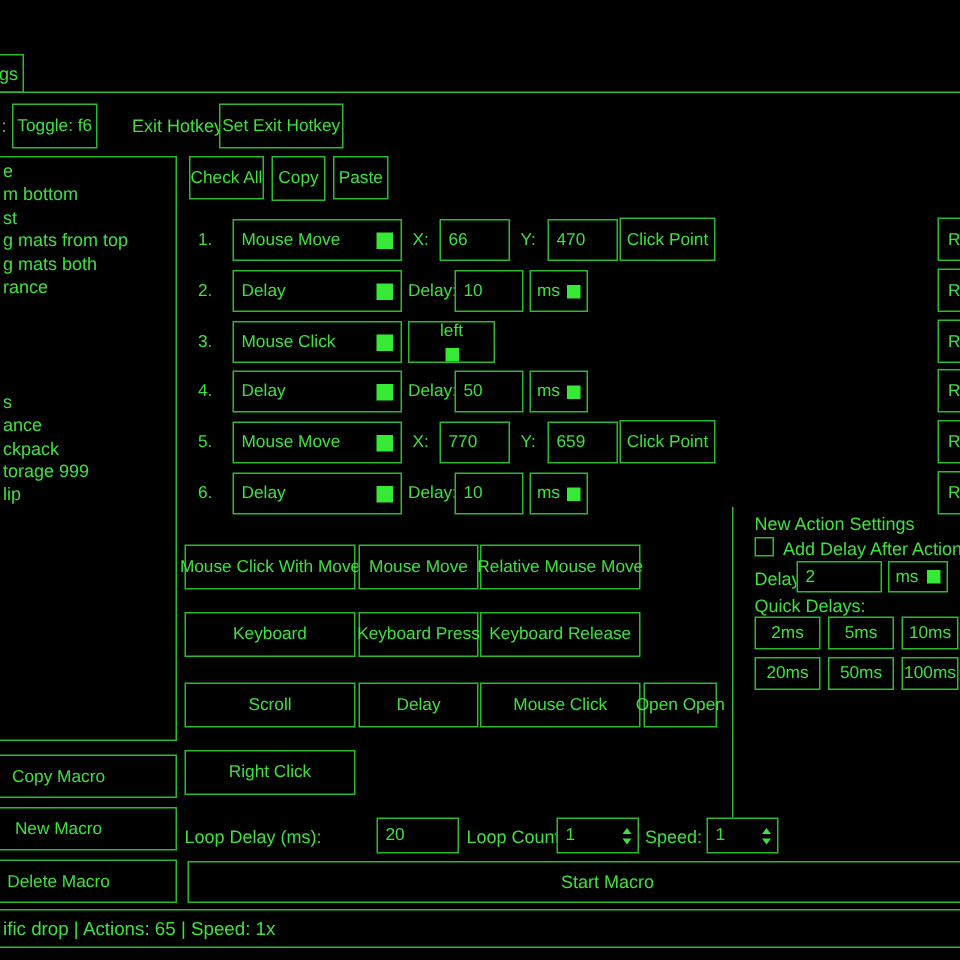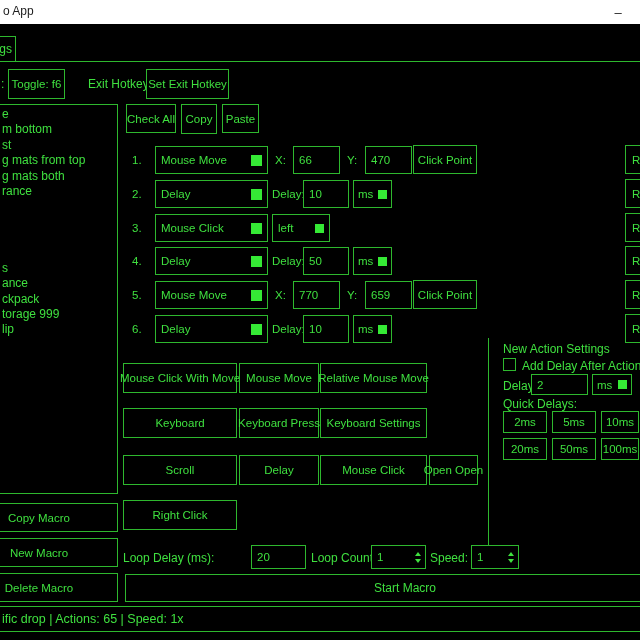--- a/index.html
+++ b/index.html
@@ -54,43 +54,39 @@
   .row .num{position:absolute;left:6px;top:0;height:28px;line-height:28px;font-size:11.5px;color:var(--text);}
   .row .type-dd{left:29px;top:0;width:113px;height:28px;}
   .row .xl{left:149px;top:0;height:28px;line-height:28px;}
   .row .xi{left:167px;top:0;width:47px;height:28px;}
   .row .yl{left:221px;top:0;height:28px;line-height:28px;}
   .row .yi{left:239px;top:0;width:47px;height:28px;}
   .row .cp{left:287px;top:-1px;width:64px;height:29px;}
   .row .dl{left:146px;top:0;height:28px;line-height:28px;}
   .row .di{left:177px;top:0;width:46px;height:28px;}
   .row .msdd{left:227px;top:0;width:39px;height:28px;padding:0 4px;}
-  .row .pdd{left:146px;top:0;width:58px;height:28px;}
+  .row .pdd{left:146px;top:0;width:58px;height:28px;flex-direction:column;}
   .rm-btn{left:625px;width:50px;height:29px;justify-content:flex-start;padding-left:6px;}
   
   .statusbar{position:absolute;left:-40px;top:606px;width:720px;height:26px;border:1px solid var(--accent);box-sizing:border-box;background:#000;}
   .status-text{position:absolute;left:41px;top:5px;font-size:12.5px;color:var(--text);white-space:nowrap;}
   
   .divider{position:absolute;left:488px;top:338px;width:1px;height:207px;background:var(--accent);}
   .checkbox{position:absolute;box-sizing:border-box;border:1px solid var(--accent);background:#000;width:13px;height:13px;}
   
   .spinner{justify-content:space-between;padding:0 4px 0 5px;}
   .spin-arrows{display:flex;flex-direction:column;align-items:center;gap:3px;}
   .tri-up{width:0;height:0;border-left:3px solid transparent;border-right:3px solid transparent;border-bottom:4px solid var(--text);}
   .tri-down{width:0;height:0;border-left:3px solid transparent;border-right:3px solid transparent;border-top:4px solid var(--text);}
 </style>
 </head>
 <body>
 
 <div id="app">
 
-  <div class="titlebar">
-    <span class="title-text">o App</span>
-    <span class="min-btn">–</span>
-  </div>
 
   <div class="tab">
     <span class="tab-label">gs</span>
   </div>
   <div class="tab-line"></div>
 
   <span class="hk-colon">:</span>
   <div class="btn" style="left:8px;top:69px;width:57px;height:30px;">Toggle: f6</div>
   <span class="lbl" style="left:88px;top:77px;font-size:12px;">Exit Hotkey:</span>
   <div class="btn" style="left:146px;top:69px;width:83px;height:30px;">Set Exit Hotkey</div>
@@ -208,21 +204,21 @@
     </div>
   </div>
   <div class="btn rm-btn" style="top:314px;">R</div>
 
   <div class="btn" style="left:123px;top:363px;width:114px;height:30px;">Mouse Click With Move</div>
   <div class="btn" style="left:239px;top:363px;width:80px;height:30px;">Mouse Move</div>
   <div class="btn" style="left:123px;top:408px;width:114px;height:30px;">Keyboard</div>
 
   <div class="btn" style="left:320px;top:363px;width:107px;height:30px;">Relative Mouse Move</div>
   <div class="btn" style="left:239px;top:408px;width:80px;height:30px;">Keyboard Press</div>
-  <div class="btn" style="left:320px;top:408px;width:107px;height:30px;">Keyboard Settings</div>
+  <div class="btn" style="left:320px;top:408px;width:107px;height:30px;">Keyboard Release</div>
 
   <div class="btn" style="left:123px;top:455px;width:114px;height:30px;">Scroll</div>
   <div class="btn" style="left:239px;top:455px;width:80px;height:30px;">Delay</div>
   <div class="btn" style="left:320px;top:455px;width:107px;height:30px;">Mouse Click</div>
   <div class="btn" style="left:429px;top:455px;width:49px;height:30px;">Open Open</div>
 
   <div class="btn" style="left:123px;top:500px;width:114px;height:30px;">Right Click</div>
 
   <div class="divider"></div>
   <span class="lbl" style="left:503px;top:342px;font-size:12px;">New Action Settings</span>

